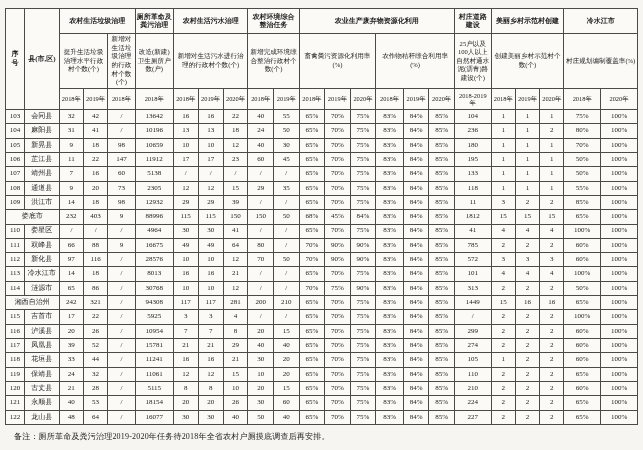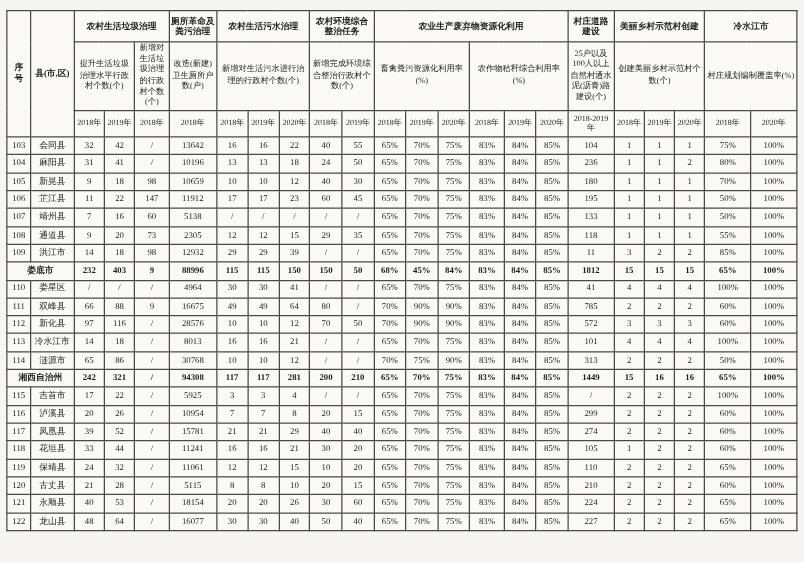--- a/index.html
+++ b/index.html
@@ -19,21 +19,21 @@
   th, td {
     border:1px solid #4a4a48;
     padding:0 1px;
     text-align:center; vertical-align:middle;
     overflow:hidden;
   }
   tr.grp th { height:24px; font-size:7px; font-weight:bold; line-height:1.2; }
   tr.met th { height:54px; font-size:6.6px; font-weight:normal; line-height:1.3; }
   tr.years th { height:20px; font-size:6.4px; font-weight:normal; line-height:1.15; }
   tbody td { font-size:7px; line-height:1.05; }
-  tr.total td { font-weight:bold; }
+  tr.total td { font-weight:normal; }
   .stack { width:1em; margin:2px auto; word-break:break-all; line-height:1.3; }
   .footnote {
     position:absolute; left:14px; top:431px;
     font-size:8px; letter-spacing:0.2px; white-space:nowrap;
   }
 </style>
 </head>
 <body>
 
 <div class="sheet">
@@ -660,14 +660,15 @@
           <td>227</td>
           <td>2</td>
           <td>2</td>
           <td>2</td>
           <td>65%</td>
           <td>100%</td>
         </tr>
       </tbody>
   </table>
 
+  <div class="footnote">备注：厕所革命及粪污治理2019-2020年任务待2018年全省农村户厕摸底调查后再安排。</div>
 
 </div>
 
 </body></html>

